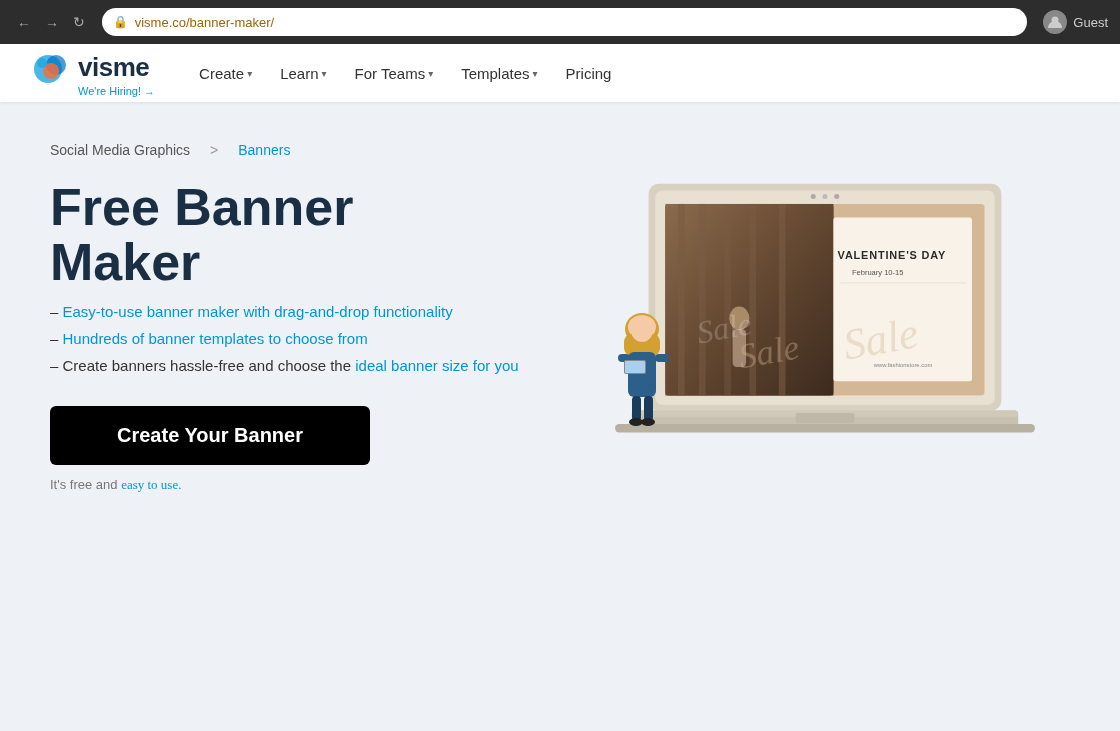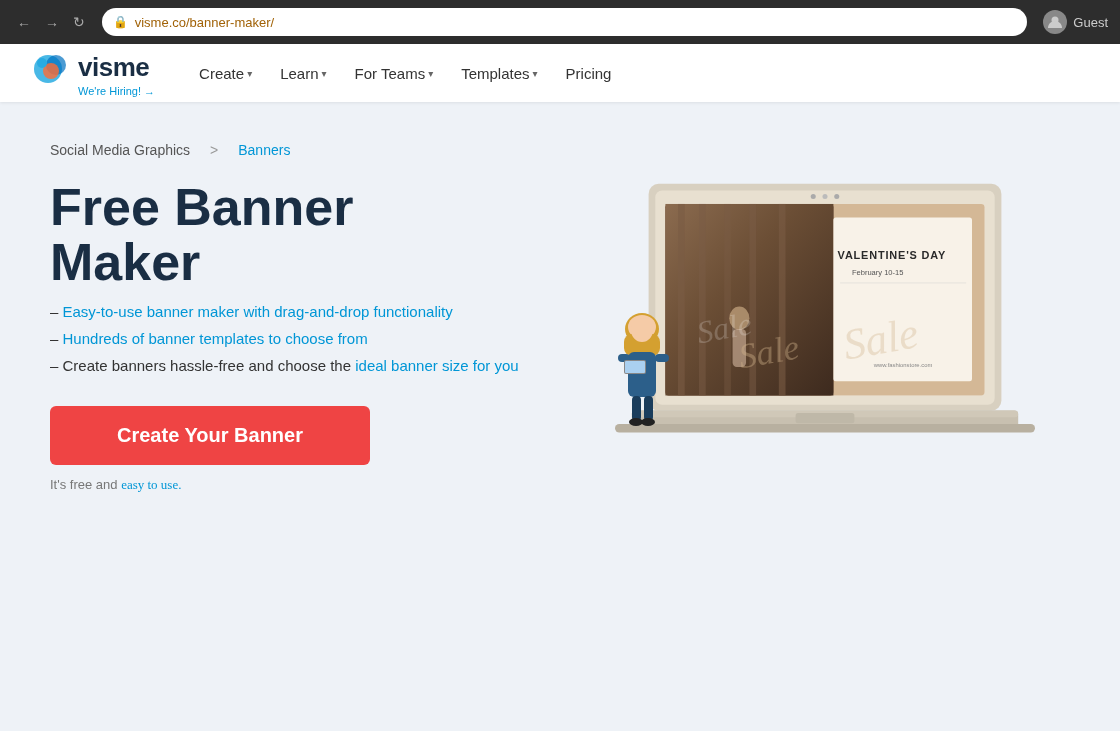--- a/index.html
+++ b/index.html
@@ -157,21 +157,21 @@
     .feature-item {
       font-size: 15px;
       color: #333;
     }
     .feature-item a, .feature-link {
       color: #0096d6;
       text-decoration: none;
     }
 
     .cta-btn {
-      background: #ef4444;
+      background: #000000;
       color: #fff;
       border: none;
       border-radius: 6px;
       padding: 18px 0;
       font-size: 20px;
       font-weight: 600;
       cursor: pointer;
       width: 320px;
       display: block;
       text-align: center;

